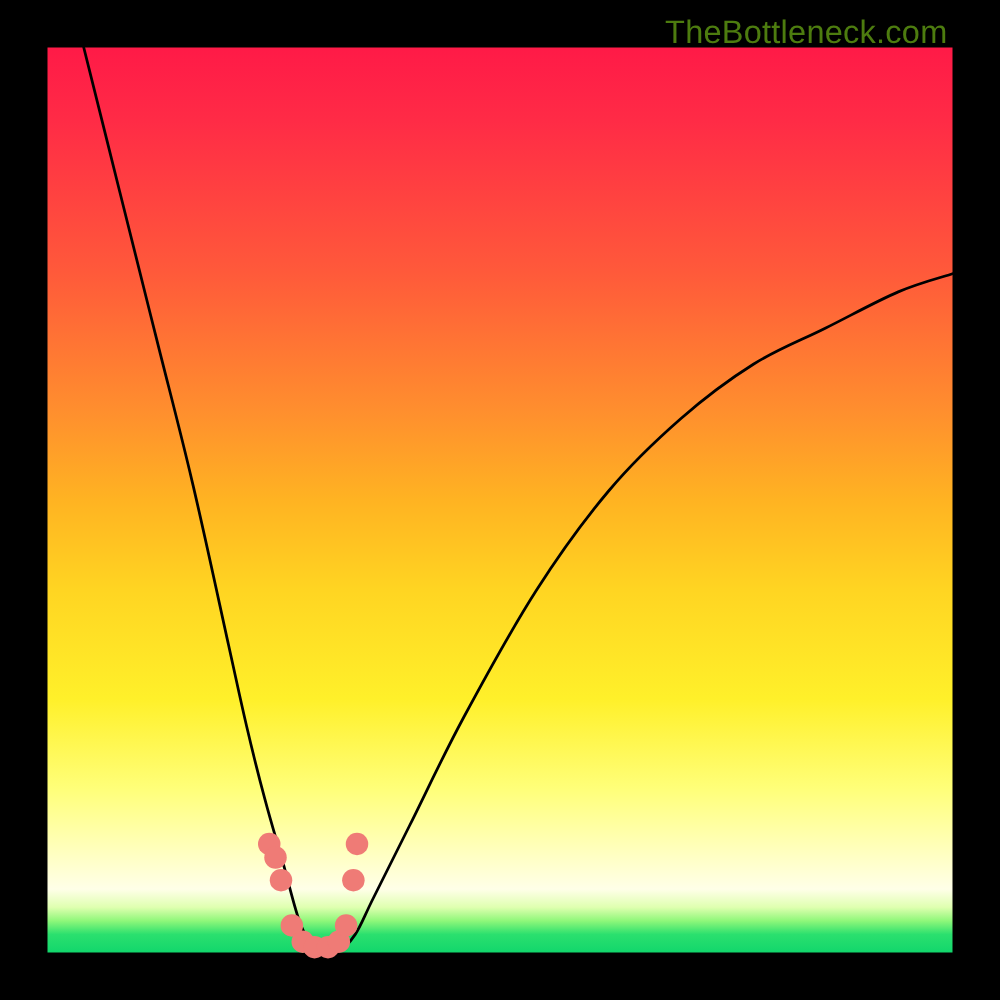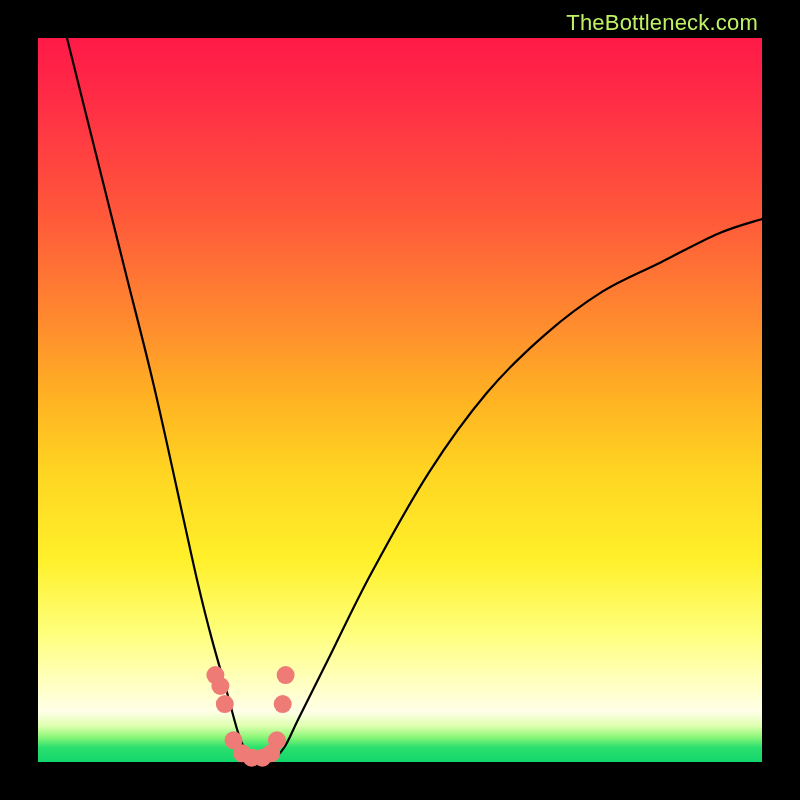--- a/index.html
+++ b/index.html
@@ -41,22 +41,22 @@
       #dfffb0 95%,
       #8ff77a 96.5%,
       #2be06e 98%,
       #12d66c 100%
     );
   }
   .watermark {
     position: absolute;
     right: 42px;
     top: 10px;
-    color: #bef264;
-    font-size: 22px;
+    color: #4d7c0f;
+    font-size: 26px;
     font-weight: 500;
     letter-spacing: 0.2px;
   }
   svg.curves {
     position: absolute;
     left: 38px;
     top: 38px;
     width: 724px;
     height: 724px;
     overflow: visible;

